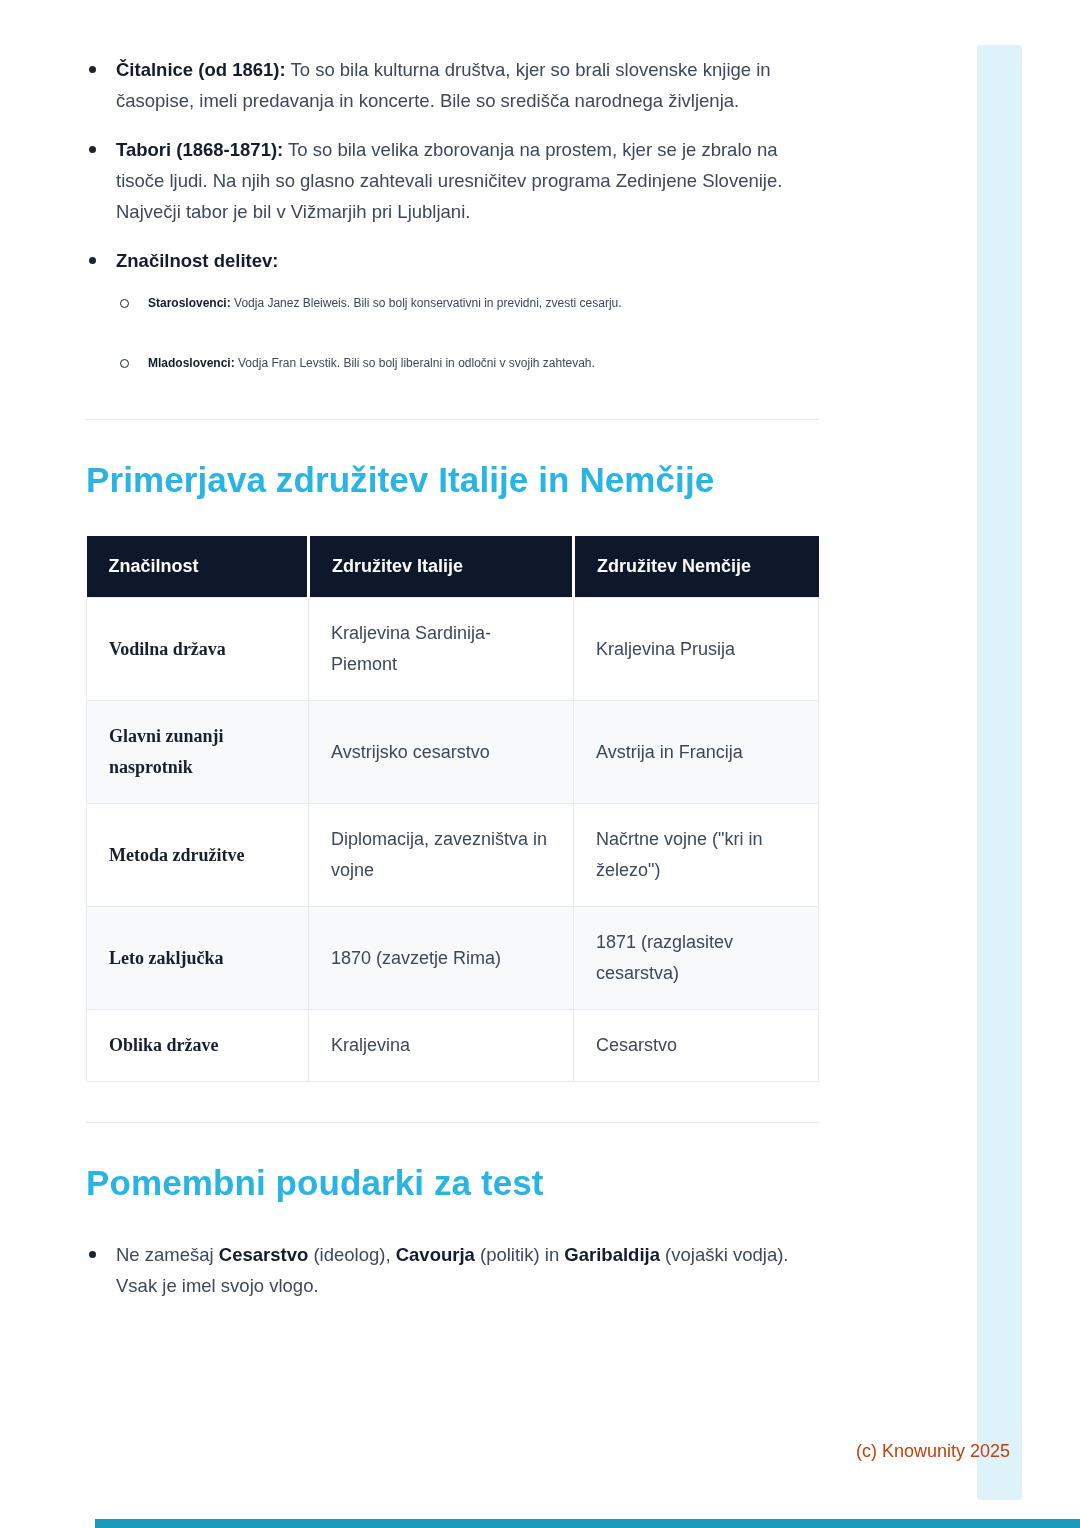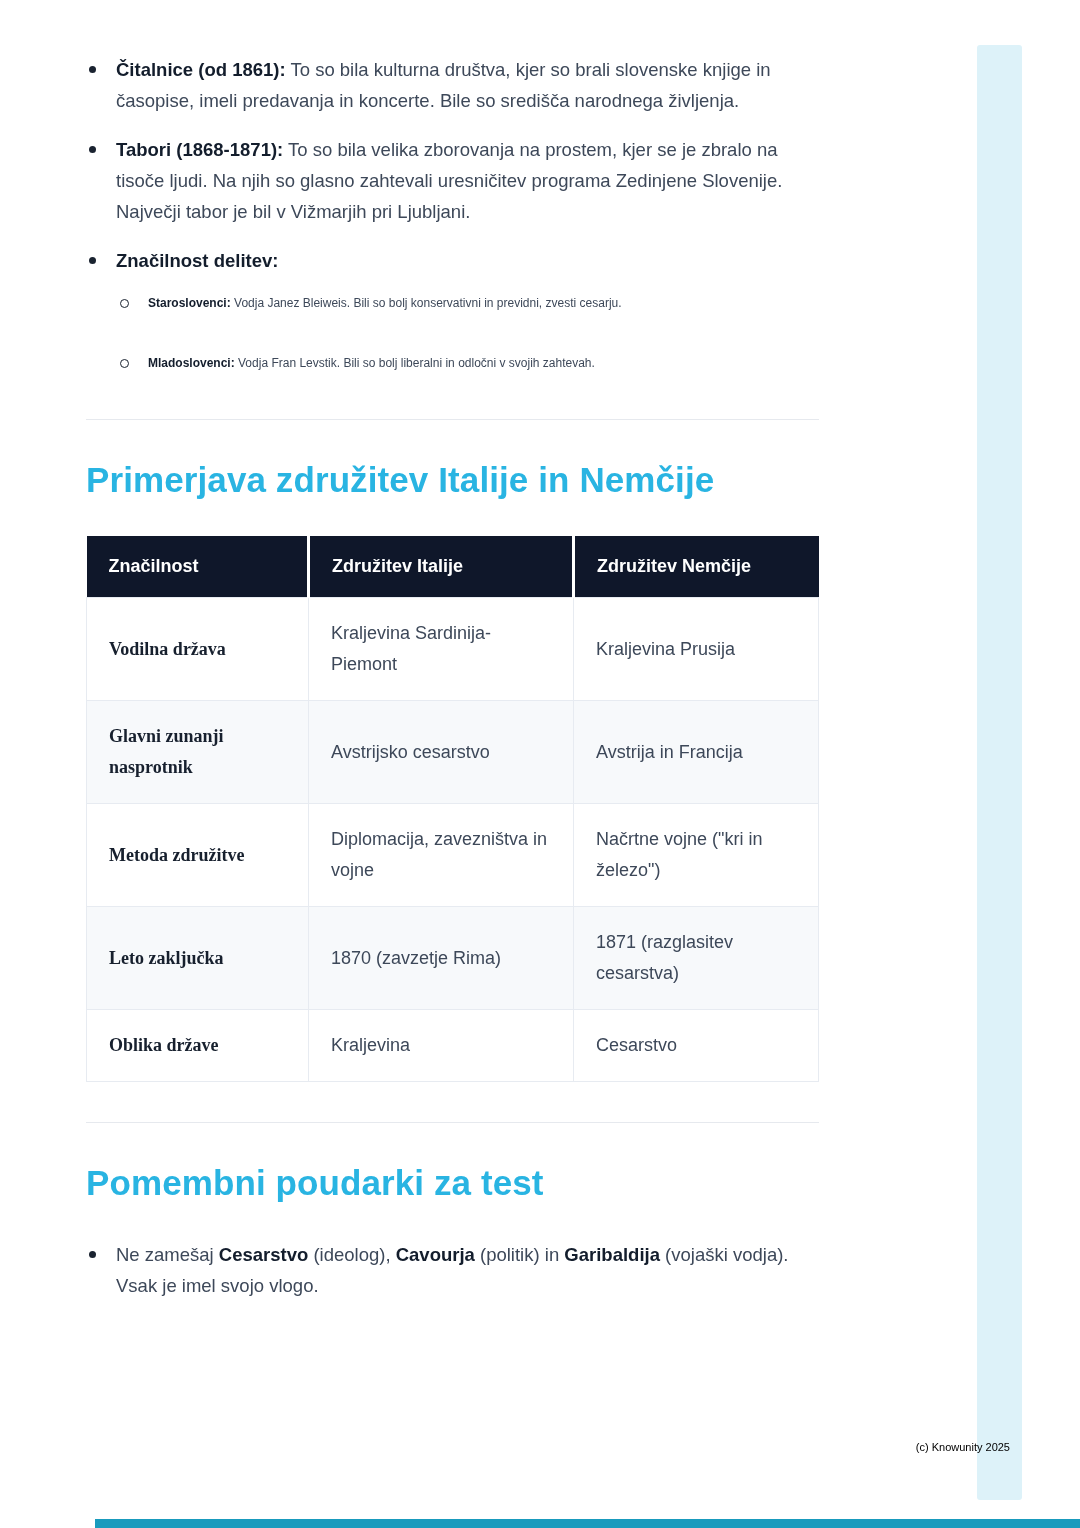--- a/index.html
+++ b/index.html
@@ -98,22 +98,22 @@
   .test-list { list-style:none; margin-top:36px; }
   .test-list > li {
     position:relative;
     padding-left:30px;
     font-size:18.5px;
     line-height:31px;
   }
   .footer-copy {
     position:absolute;
     top:1441px; right:70px;
-    font-size:11px;
-    color:#000000;
+    font-size:18px;
+    color:#c2410c;
   }
 </style>
 </head>
 <body>
 
 <div class="right-strip"></div>
 
 <div class="content">
 
   <ul class="blist">

